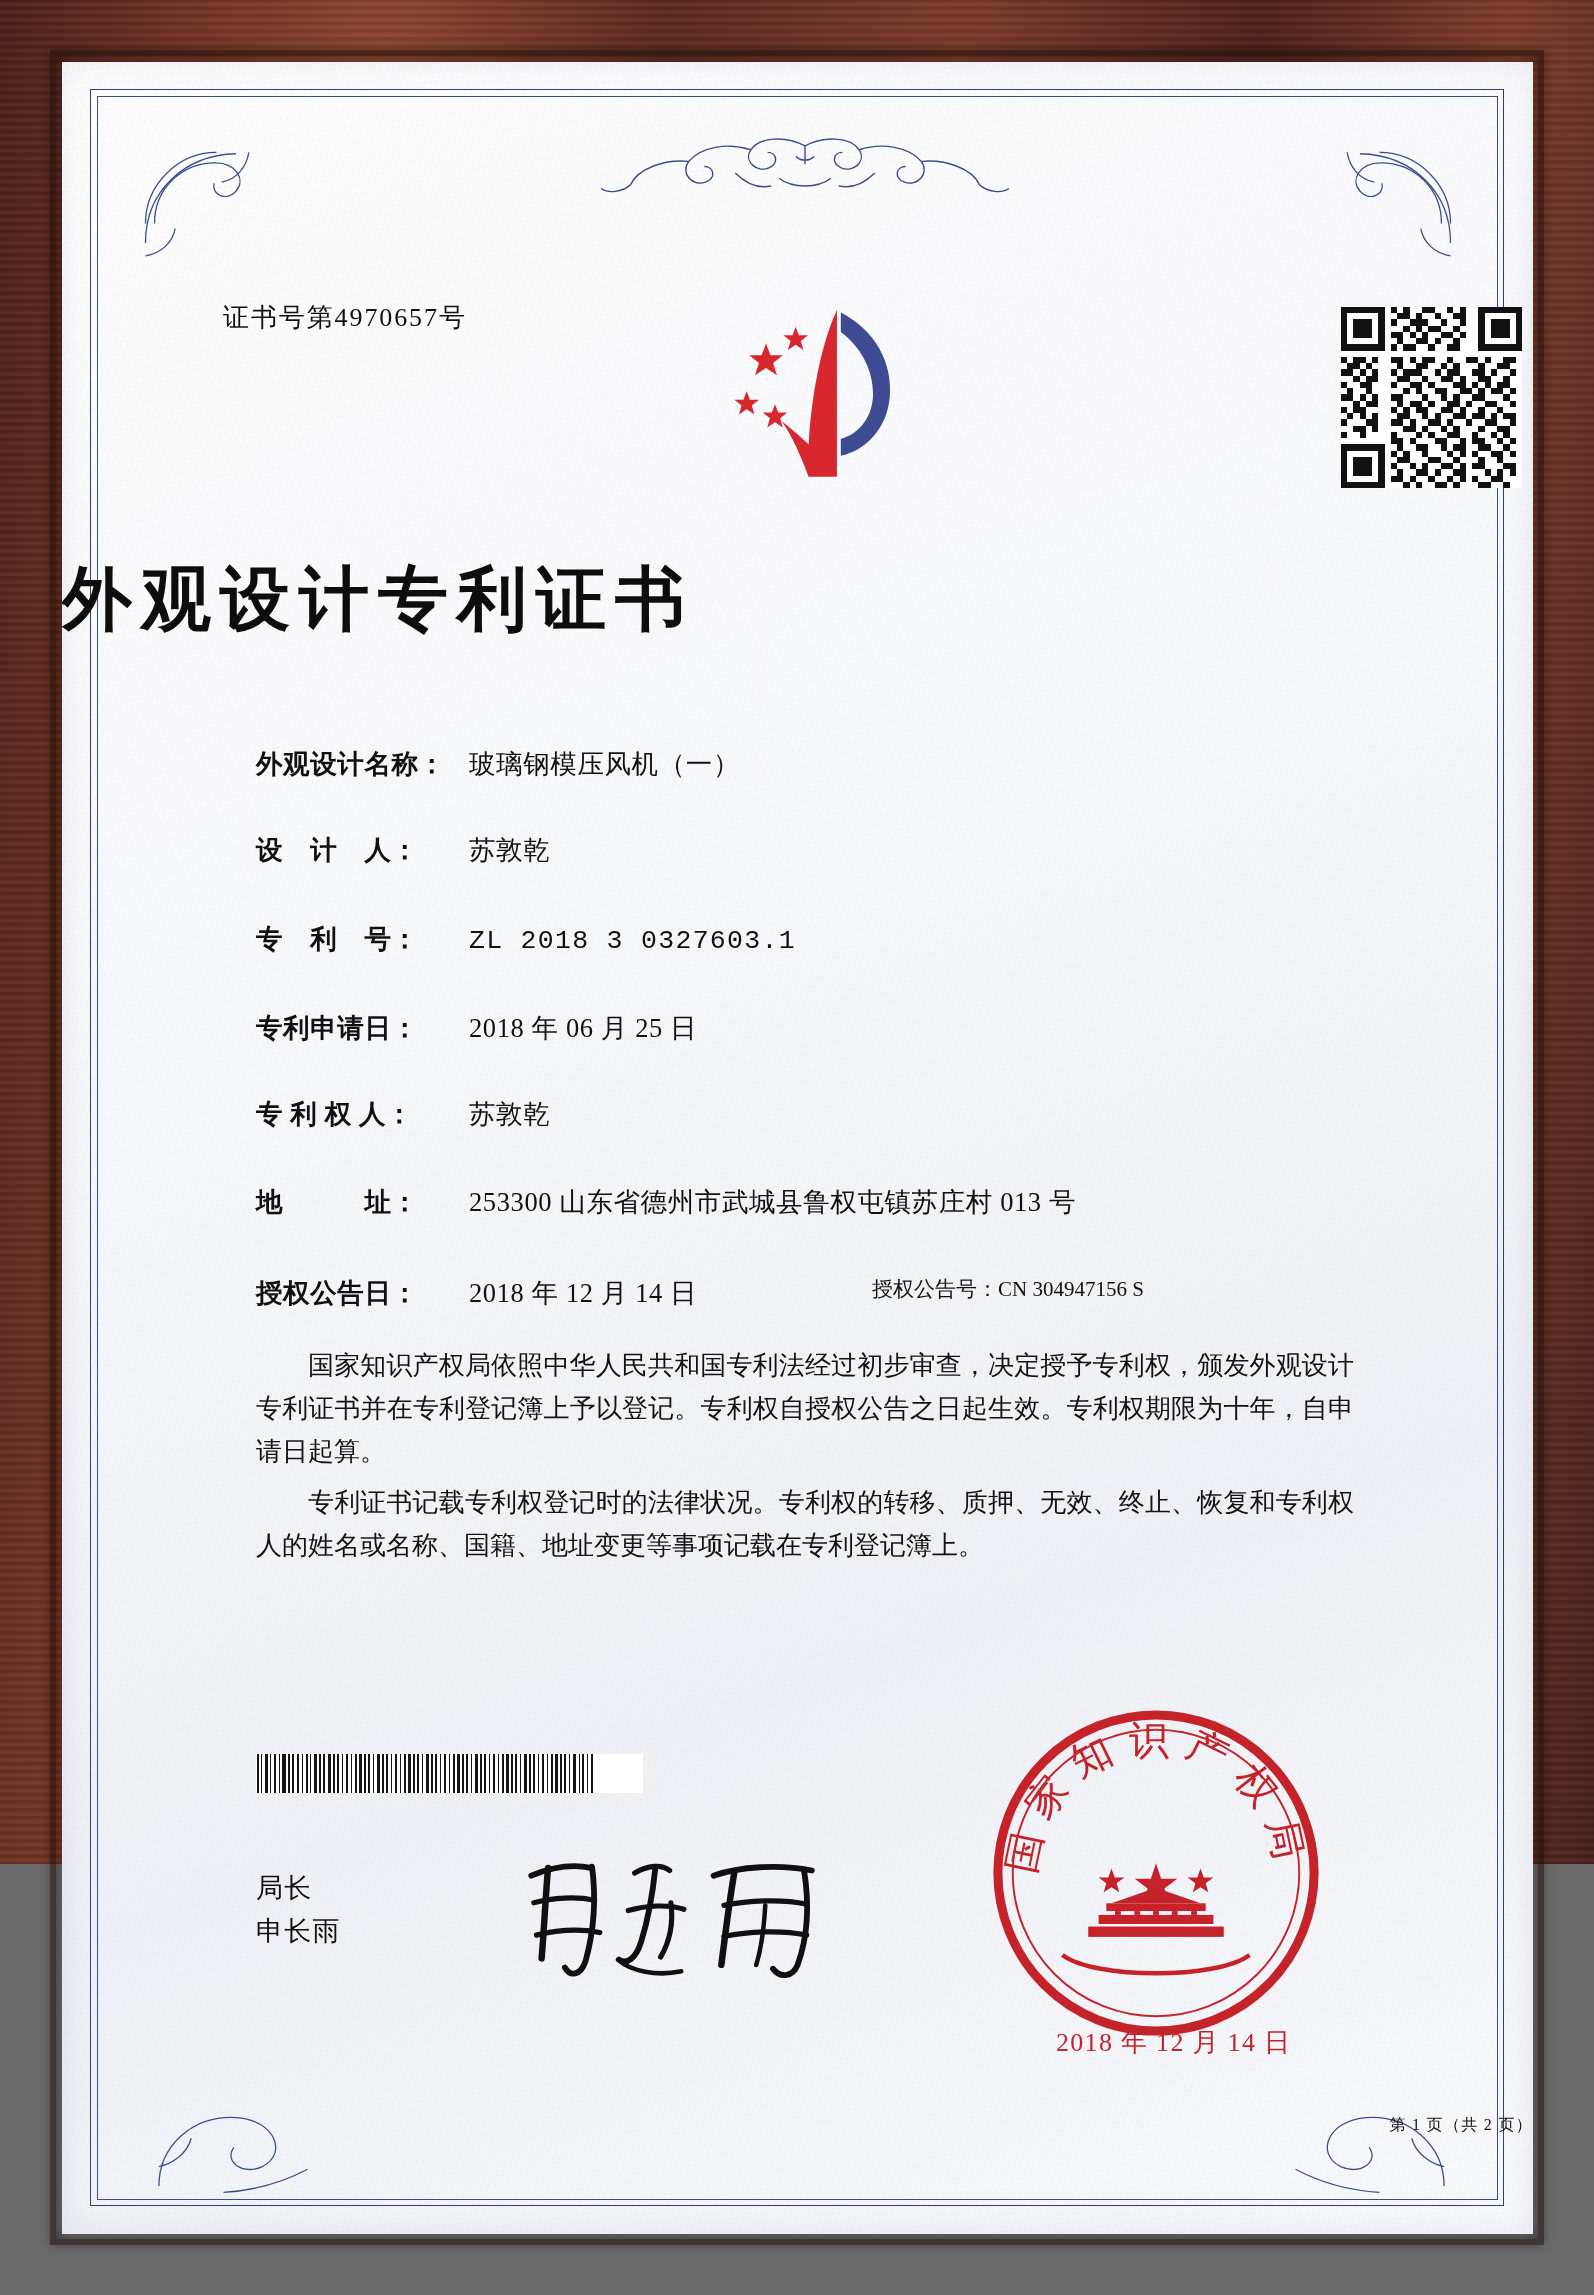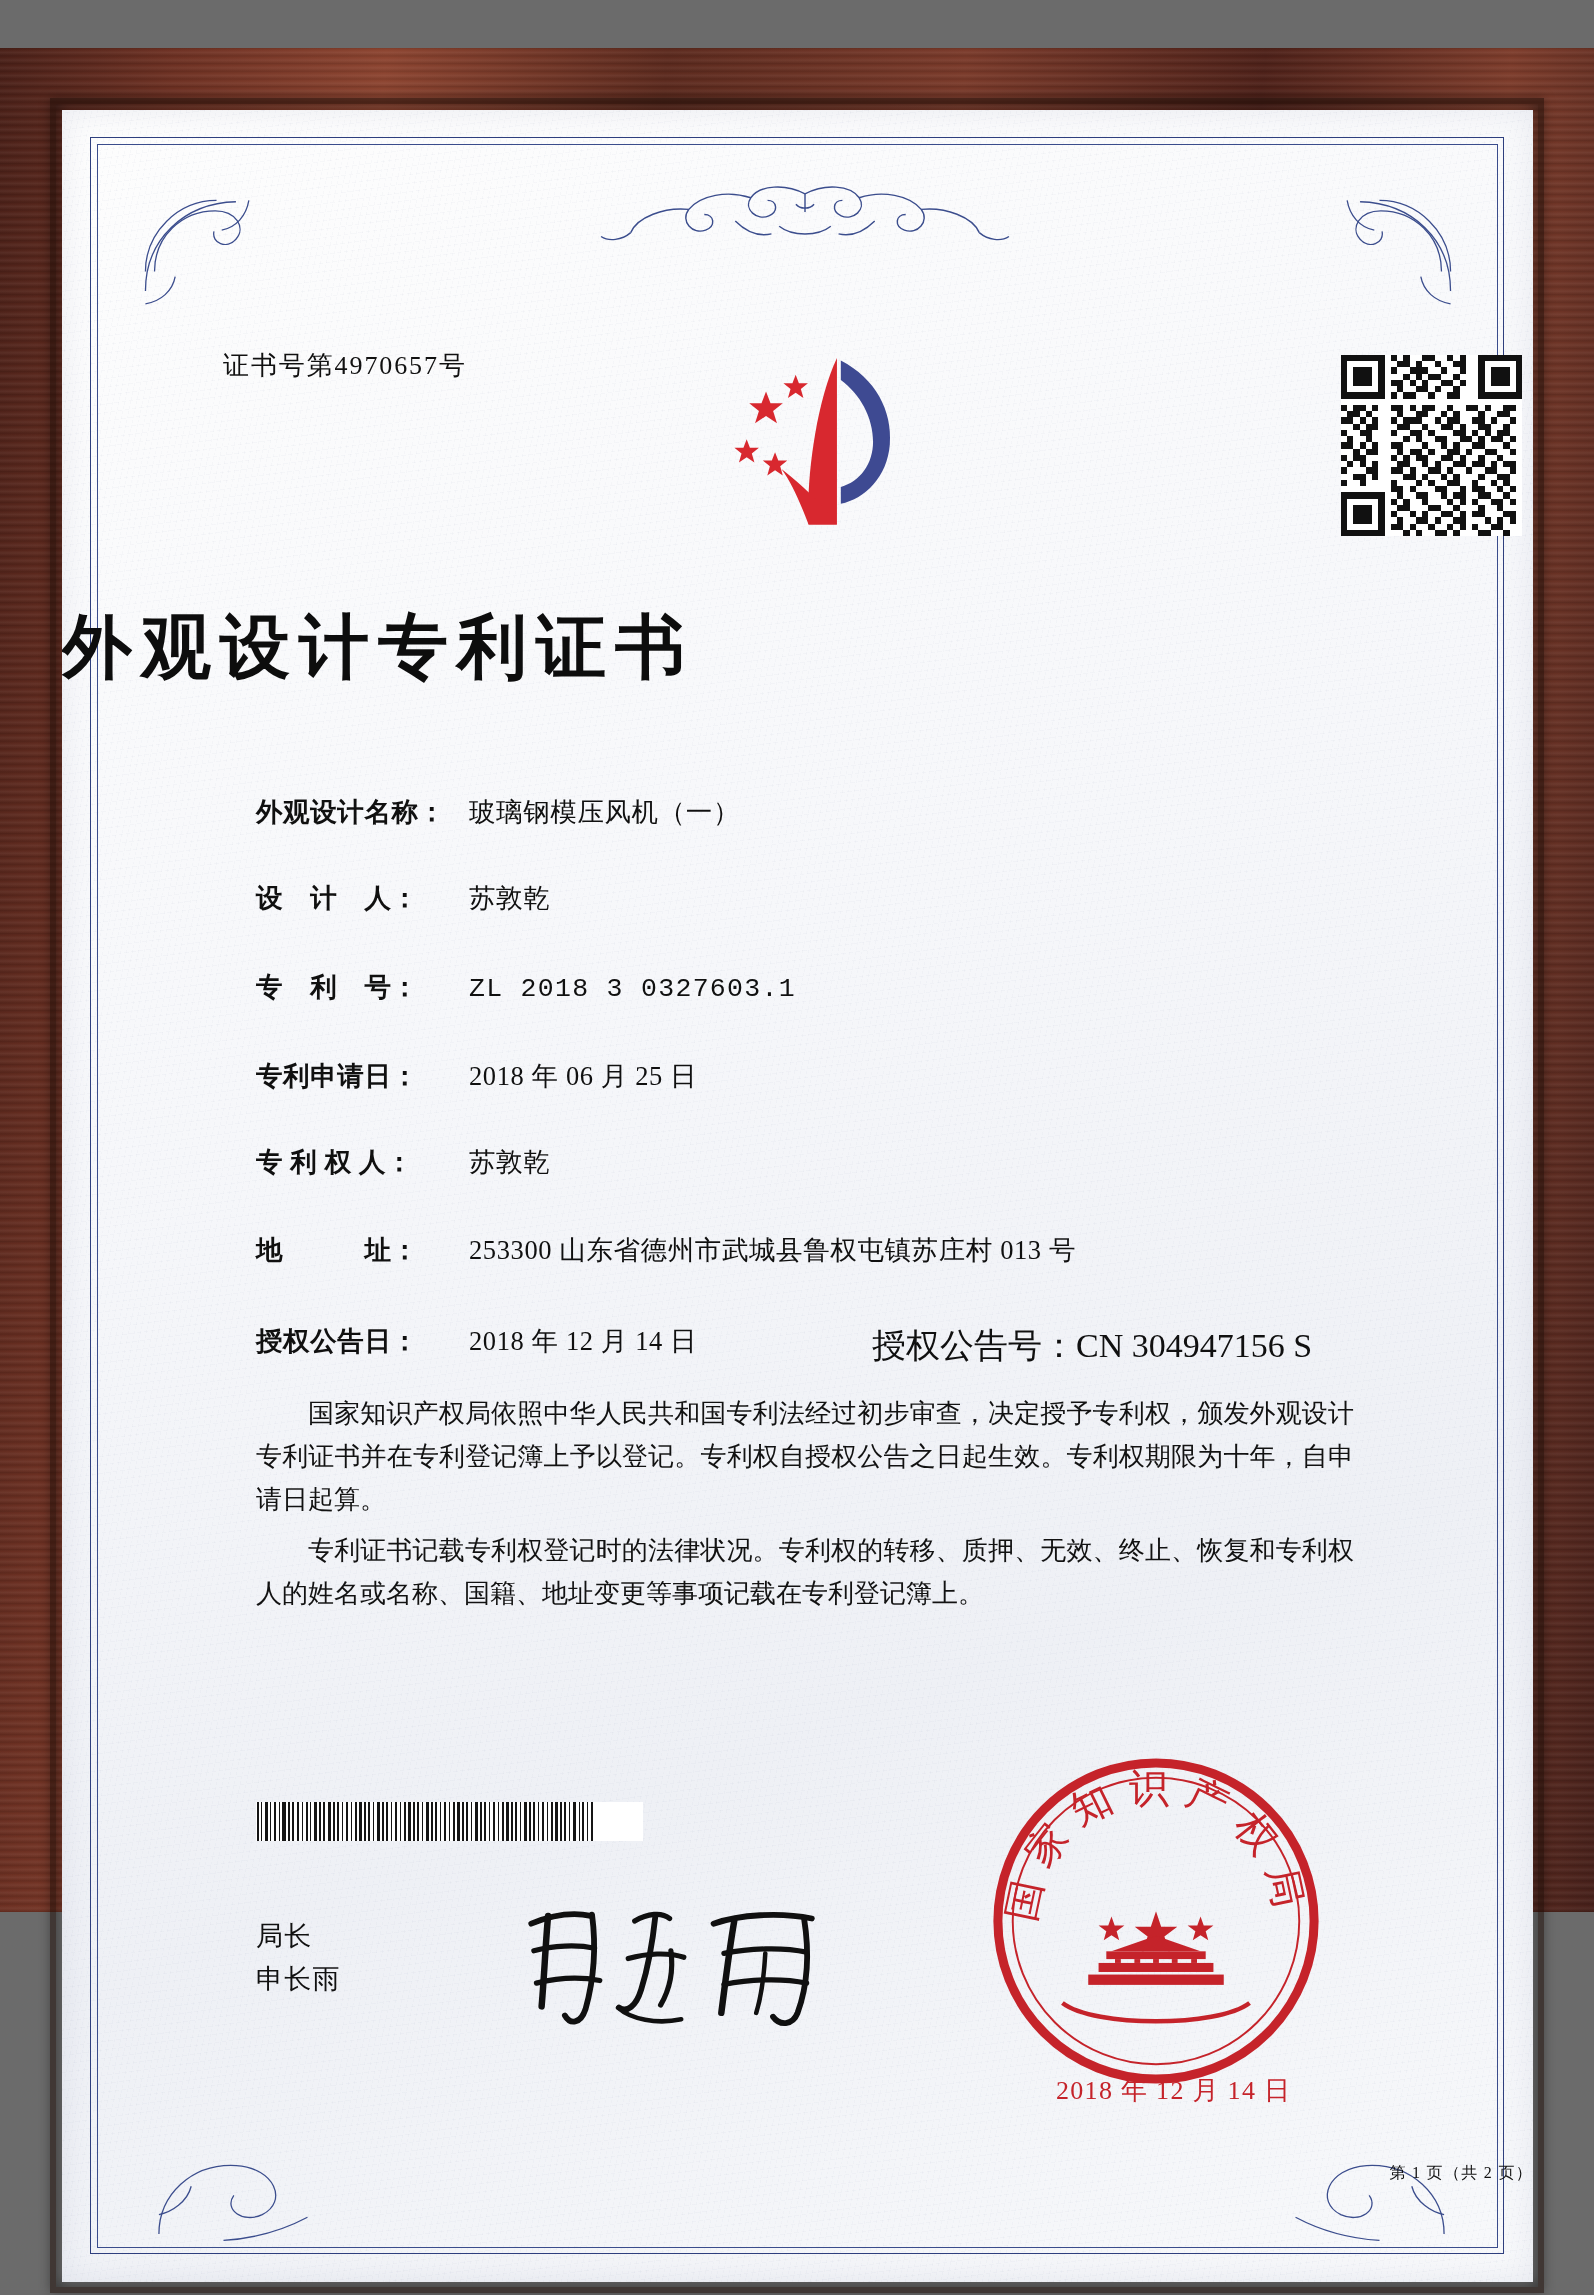--- a/index.html
+++ b/index.html
@@ -18,21 +18,20 @@
   #frame {
     position: absolute;
     left: 0; top: 0;
     width: 1595px;
     height: 1864px;
     background:
       repeating-linear-gradient(180deg,
         rgba(0,0,0,0.10) 0px, rgba(0,0,0,0.00) 1.9px, rgba(255,255,255,0.05) 4.5px, rgba(0,0,0,0.08) 7.7px),
       linear-gradient(95deg, #4a2018 0%, #6e3123 10%, #8c4430 22%, #5c2a1e 38%, #7a3a2a 55%, #4e2119 72%, #7d3c2b 86%, #46201a 100%);
     box-sizing: border-box;
-    margin-top: 48px;
   }
   #frame-inner-bevel {
     position: absolute;
     left: 50px; top: 50px;
     width: 1494px;
     height: 2195px;
     box-sizing: border-box;
     border: 6.5px solid rgba(30,12,8,0.55);
     box-shadow: inset 0 0 17px rgba(0,0,0,0.55), 0 0 10.3px rgba(0,0,0,0.35);
   }
@@ -132,21 +131,21 @@
   #f-name   { top: 684px; }
   #f-designer { top: 770px; }
   #f-patentno { top: 859px; }
   #f-applydate { top: 948px; }
   #f-owner  { top: 1034px; }
   #f-address{ top: 1122px; }
   #f-pubdate{ top: 1213px; }
   #f-pubno  {
     position: absolute;
     left: 810px; top: 1213px;
-    font-size: 34px;
+    font-size: 21px;
     color: #101010;
     white-space: nowrap;
   }
 
   
   .para {
     position: absolute;
     left: 194px;
     width: 1098px;
     font-size: 26px;

